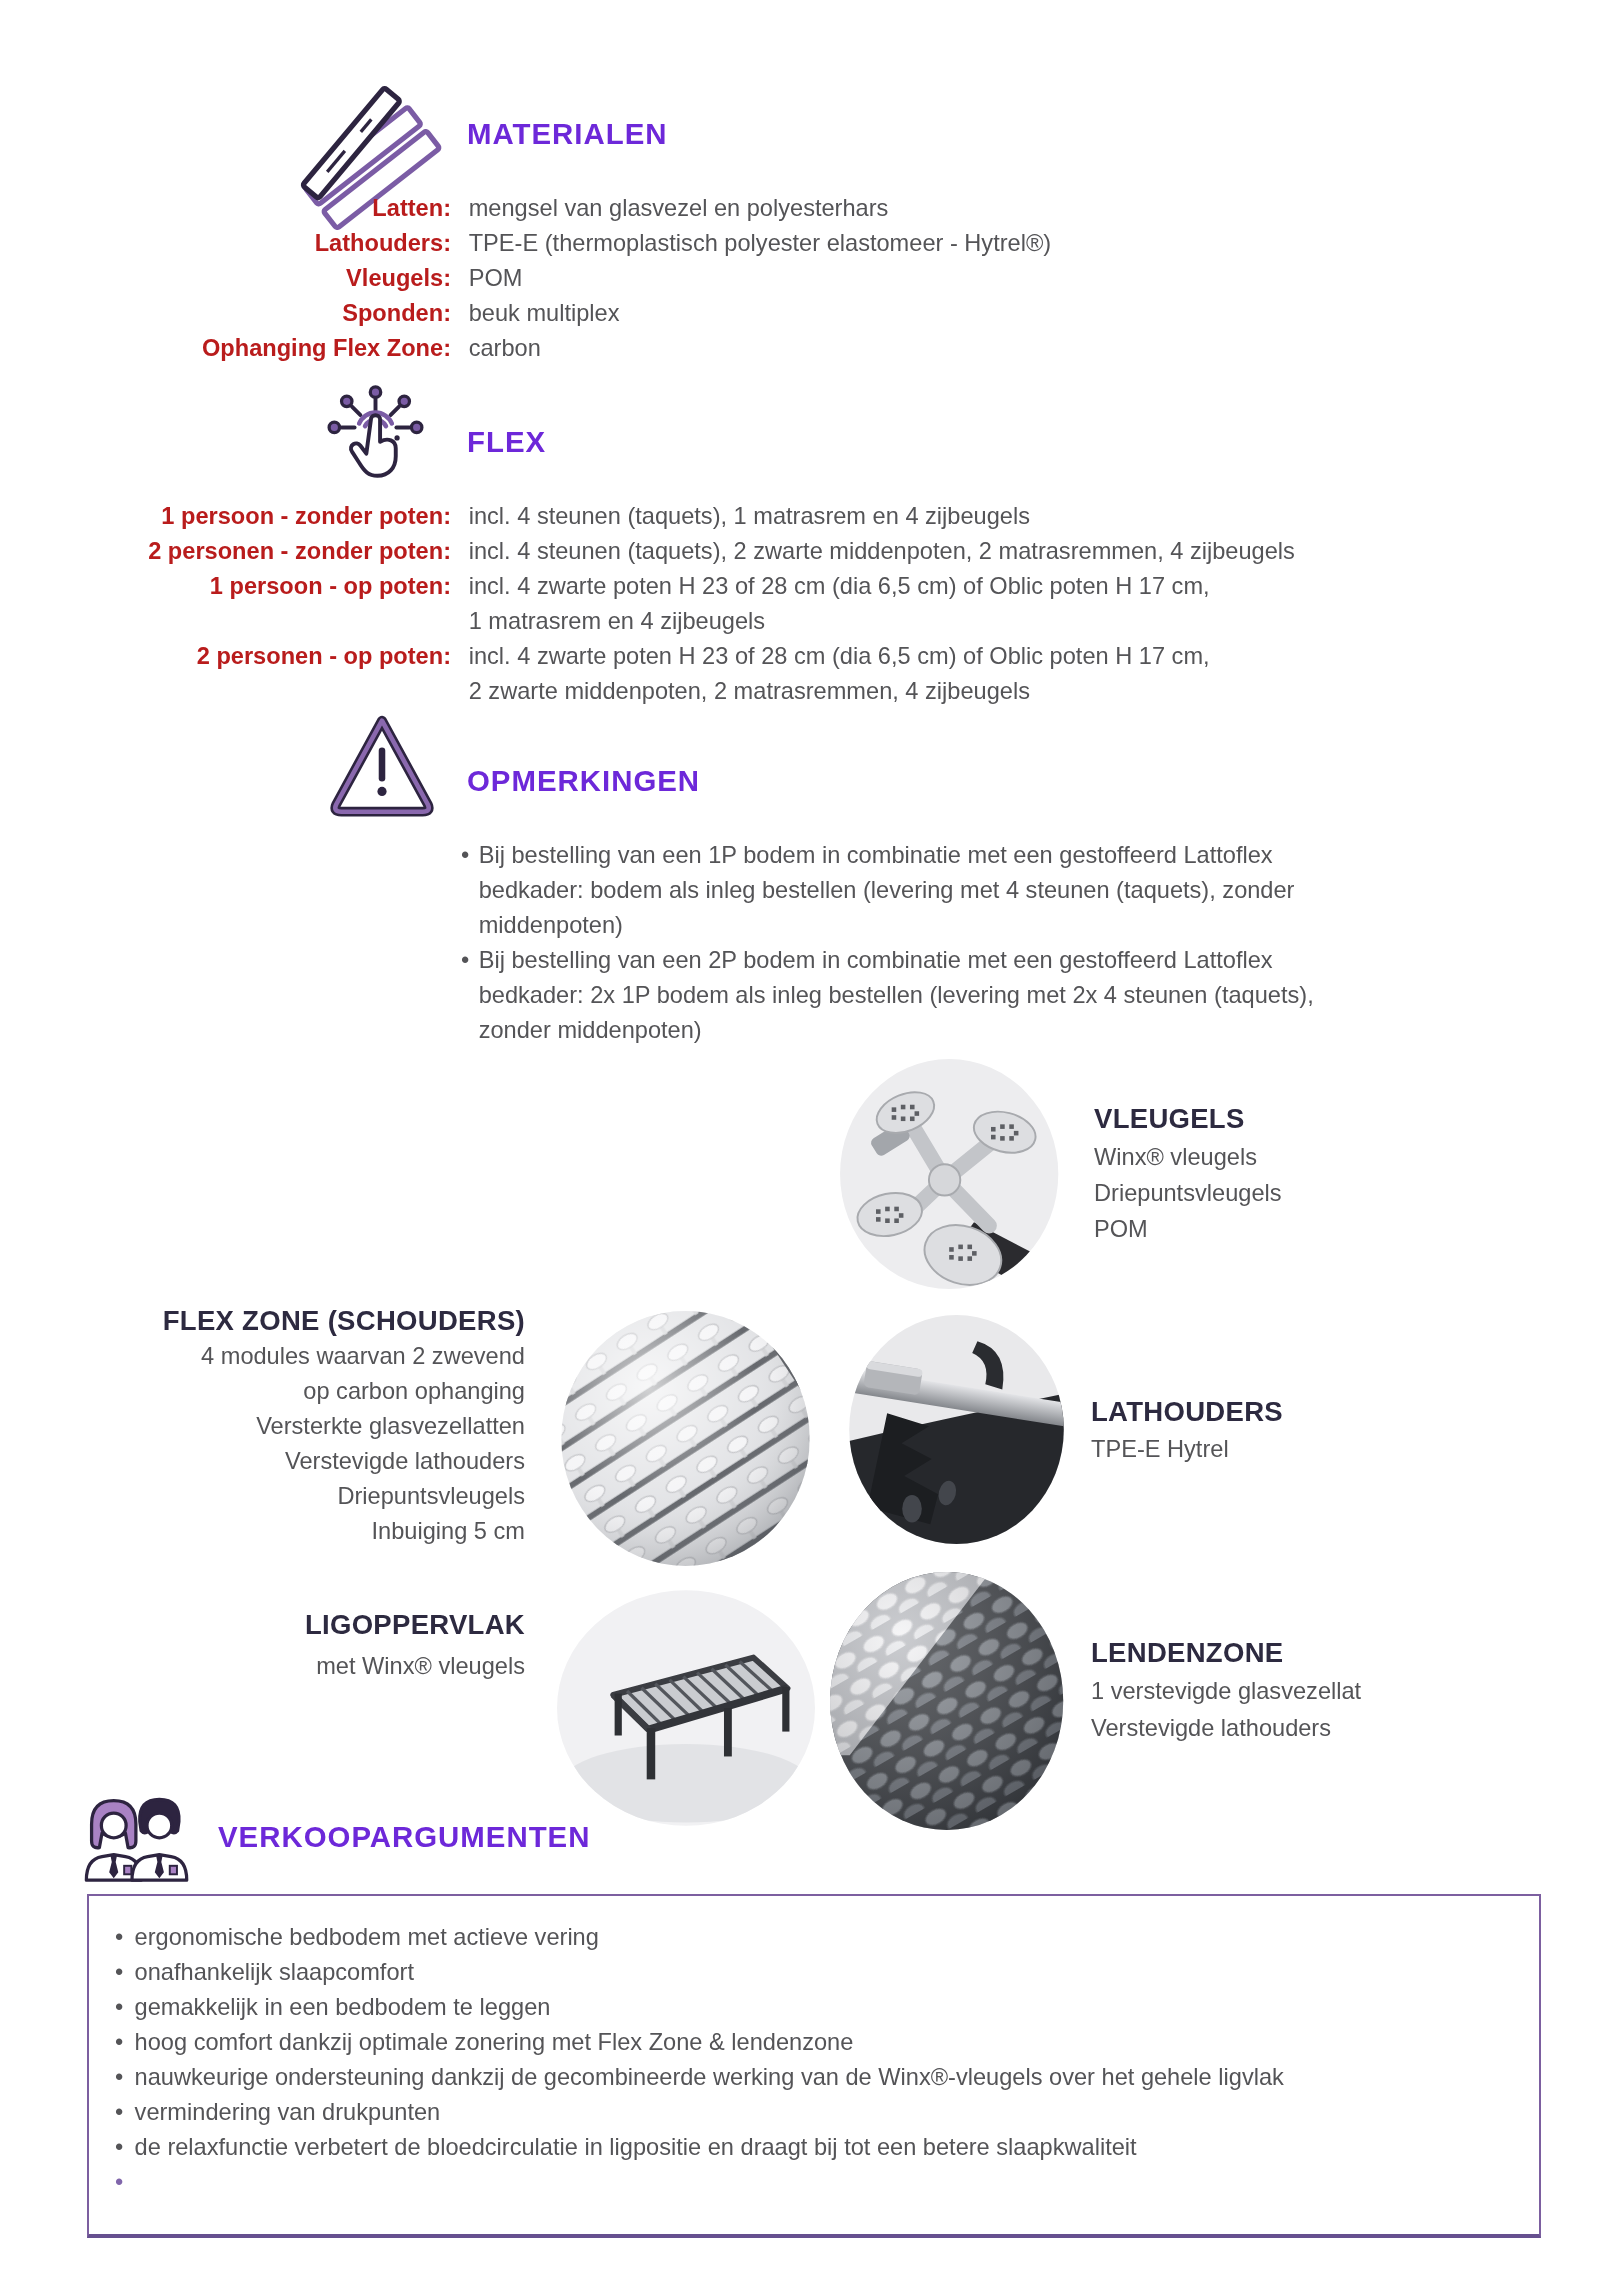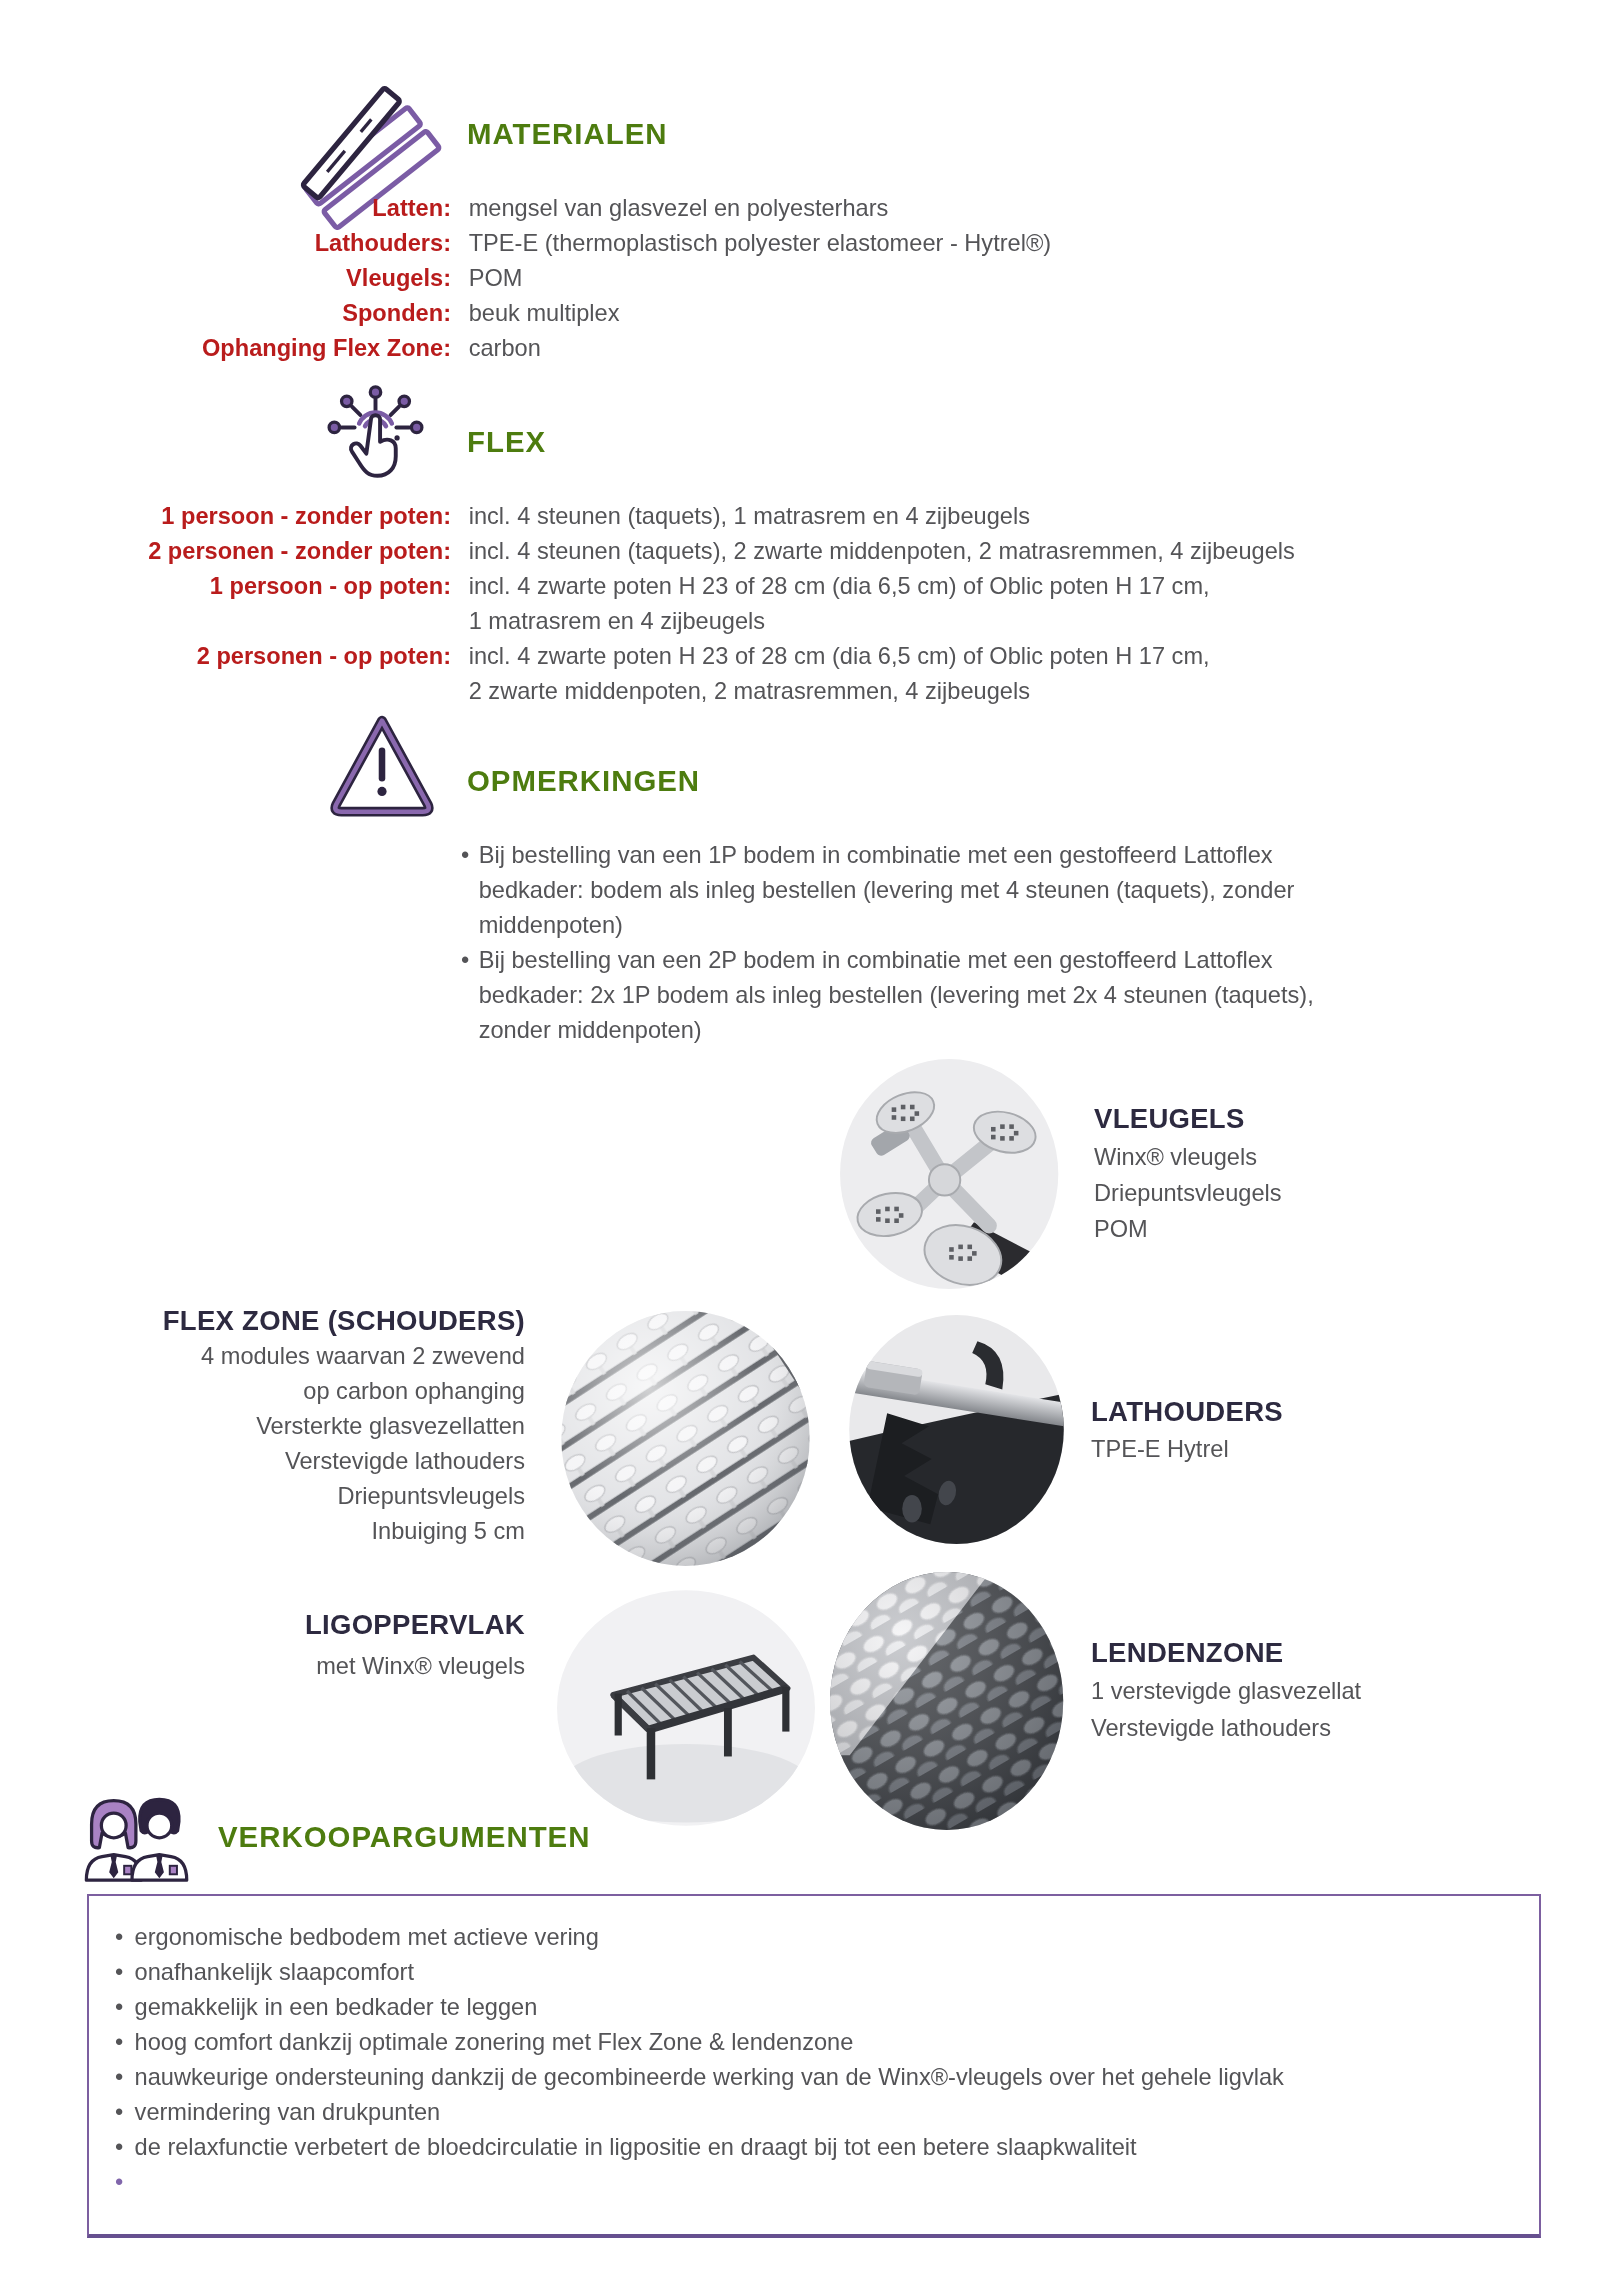--- a/index.html
+++ b/index.html
@@ -1,19 +1,19 @@
 <!DOCTYPE html>
 <html style="font-size:10.5px"><head>
 <meta charset="utf-8">
 <style>
   html,body{margin:0;padding:0;background:#fff;}
   .page{position:relative;width:1623px;height:2295px;background:#ffffff;
         font-family:"Liberation Sans",sans-serif;overflow:hidden;}
   .abs{position:absolute;}
-  .h1{font-weight:bold;font-size:29.4px;color:#4d7c0f;letter-spacing:1px;line-height:1;white-space:nowrap;}
+  .h1{font-weight:bold;font-size:29.4px;color:#6d28d9;letter-spacing:1px;line-height:1;white-space:nowrap;}
   .h2{font-weight:bold;font-size:27.5px;color:#2d2a40;letter-spacing:0.3px;line-height:1;white-space:nowrap;}
   .rows{display:flex;flex-direction:column;}
   .row{display:flex;height:35px;align-items:center;}
   .lblc{width:386px;text-align:right;font-weight:bold;color:#b91c1c;font-size:23.6px;flex:none;white-space:nowrap;}
   .valc{margin-left:17.7px;color:#545457;font-size:23.6px;white-space:nowrap;}
   .nrow{height:35px;display:flex;align-items:center;font-size:23.6px;color:#545457;white-space:nowrap;}
   .nb{width:17.7px;flex:none;}
   .fl{height:36px;display:flex;align-items:center;font-size:23.6px;color:#545457;white-space:nowrap;}
   .ralign .fl{justify-content:flex-end;}
   .ralign{text-align:right;}
@@ -371,21 +371,21 @@
       <div class="sb">
         <span class="dot">•</span>
         <span>ergonomische bedbodem met actieve vering</span>
       </div>
       <div class="sb">
         <span class="dot">•</span>
         <span>onafhankelijk slaapcomfort</span>
       </div>
       <div class="sb">
         <span class="dot">•</span>
-        <span>gemakkelijk in een bedkader te leggen</span>
+        <span>gemakkelijk in een bedbodem te leggen</span>
       </div>
       <div class="sb">
         <span class="dot">•</span>
         <span>hoog comfort dankzij optimale zonering met Flex Zone &amp; lendenzone</span>
       </div>
       <div class="sb">
         <span class="dot">•</span>
         <span>nauwkeurige ondersteuning dankzij de gecombineerde werking van de Winx®-vleugels over het gehele ligvlak</span>
       </div>
       <div class="sb">

